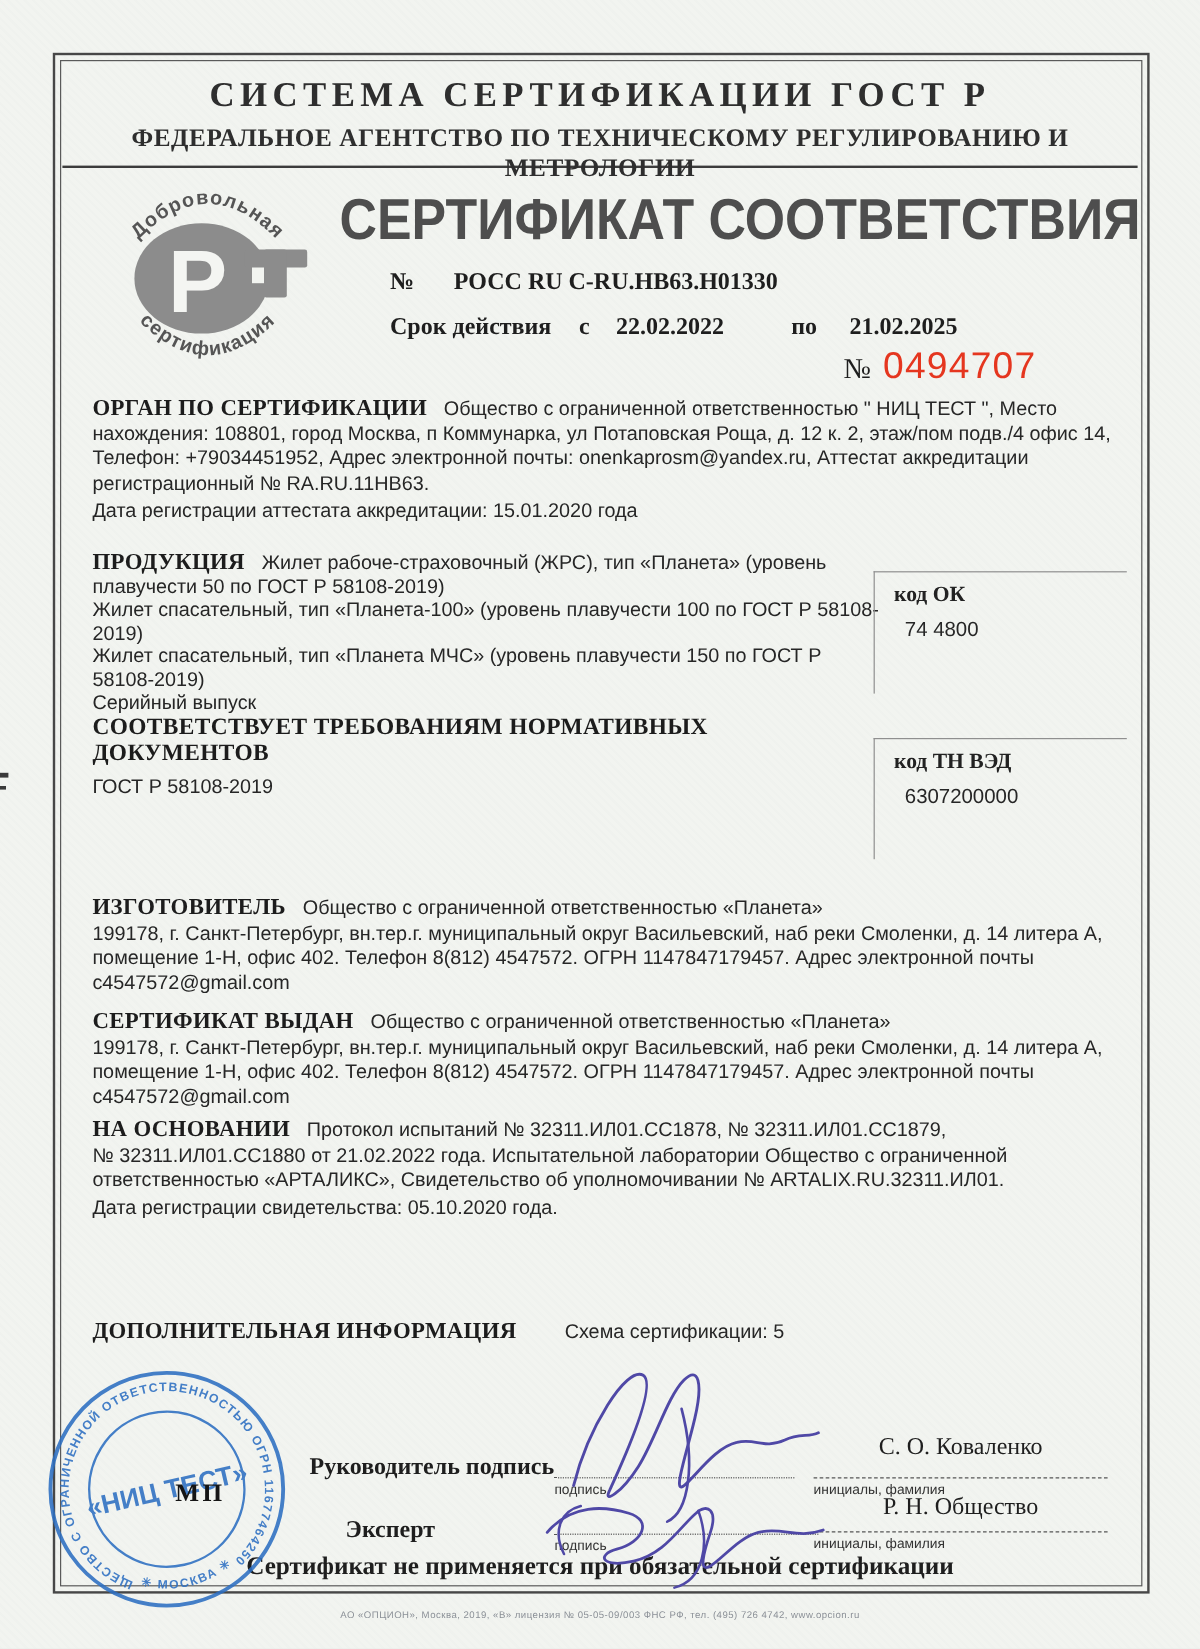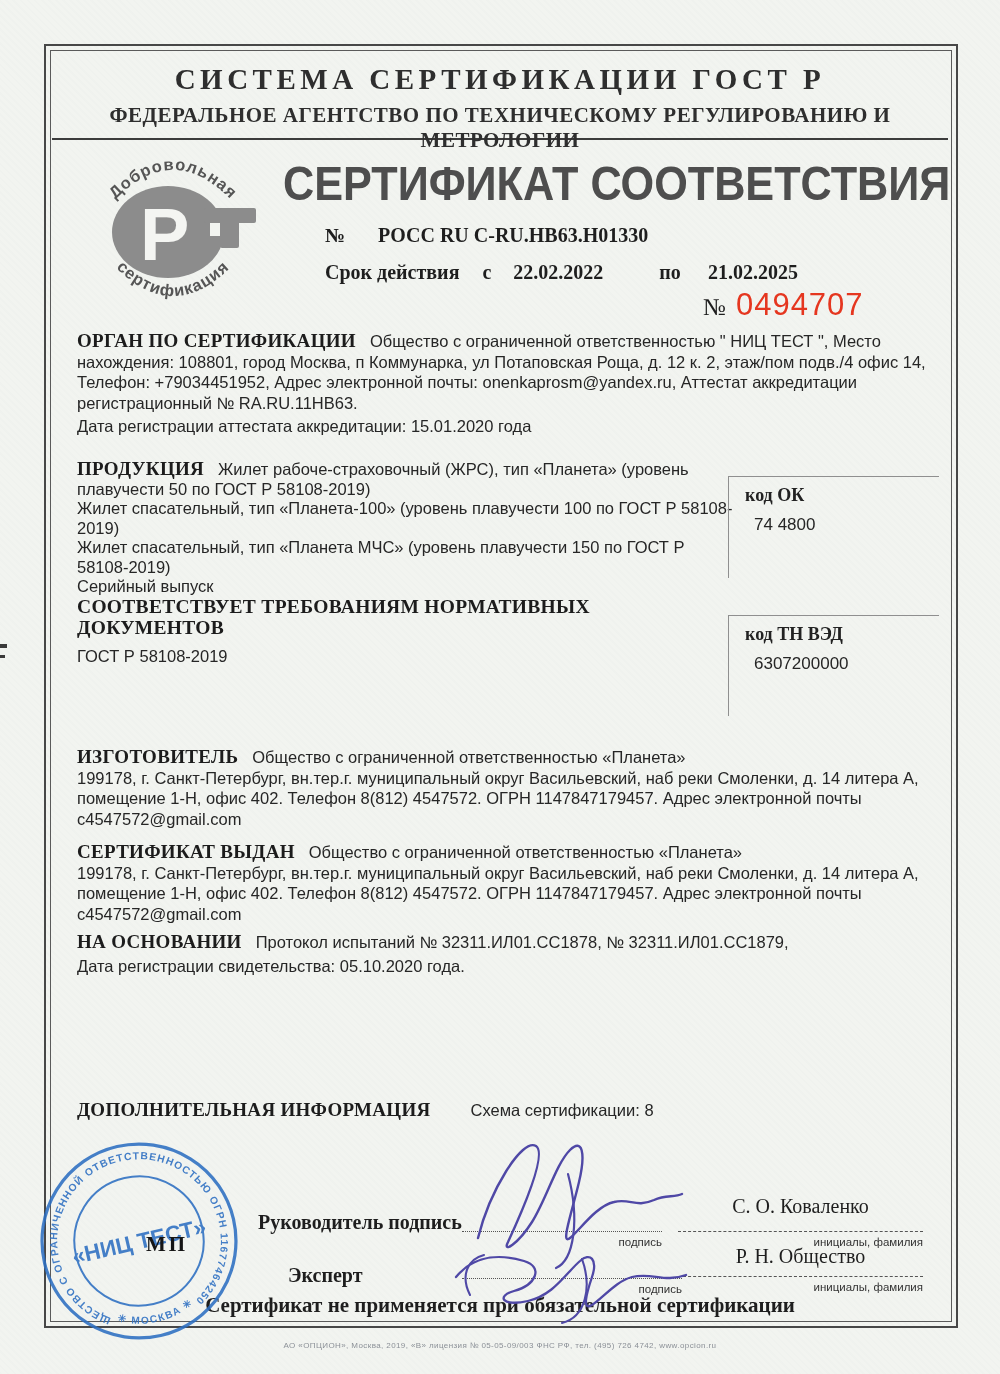--- a/index.html
+++ b/index.html
@@ -29,21 +29,21 @@
   .sec-label{font-family:"Liberation Serif",serif;font-weight:600;font-size:19px;letter-spacing:.3px;color:#1c1c1c;padding-right:14px;}
   .tight{line-height:19.5px;}
   
   .code-box{position:absolute;border-top:1.5px solid #8f8f8f;border-left:1.5px solid #8f8f8f;padding:8px 0 0 16px;z-index:2;}
   .code-label{font-family:"Liberation Serif",serif;font-weight:600;font-size:18px;color:#222;}
   .code-value{margin-top:9px;margin-left:9px;font-size:17px;color:#262626;}
   
   .role{position:absolute;font-family:"Liberation Serif",serif;font-weight:bold;font-size:20px;color:#1e1e1e;z-index:2;}
   .sig-line{position:absolute;border-bottom:1.6px dotted #555;z-index:2;}
   .name-line{position:absolute;border-bottom:1.6px dashed #555;z-index:2;}
-  .sig-caption{position:absolute;font-size:11.5px;color:#333;text-align:right;z-index:2;}
+  .sig-caption{position:absolute;font-size:11.5px;color:#333;text-align:left;z-index:2;}
   .sig-name{position:absolute;font-family:"Liberation Serif",serif;font-size:20px;color:#1e1e1e;text-align:center;z-index:2;}
   .ink{position:absolute;z-index:3;}
   .mp-mark{position:absolute;left:146px;top:1232px;font-family:"Liberation Serif",serif;font-weight:bold;font-size:21px;letter-spacing:3px;color:#151515;z-index:6;}
   
   .bottom-note{position:absolute;left:52px;top:1293px;width:896px;text-align:center;
                font-family:"Liberation Serif",serif;font-weight:bold;font-size:21px;color:#1e1e1e;z-index:2;}
   .print-line{position:absolute;left:0;top:1341px;width:1000px;text-align:center;font-size:8px;letter-spacing:.4px;color:#8b9097;z-index:2;}
   
   .stamp{position:absolute;left:38px;top:1140px;z-index:5;transform:rotate(-13deg);opacity:.88;}
   .edge-mark{position:absolute;background:#3a3a3a;z-index:1;}
@@ -132,27 +132,27 @@
     <span>199178, г. Санкт-Петербург, вн.тер.г. муниципальный округ Васильевский, наб реки Смоленки, д. 14 литера А, помещение 1-Н, офис 402. Телефон 8(812) 4547572. ОГРН 1147847179457. Адрес электронной почты c4547572@gmail.com</span></p>
   </div>
 
   <div class="sec" style="left:77px;top:842px;width:850px;">
     <p><span class="sec-label">СЕРТИФИКАТ ВЫДАН</span><span>Общество с ограниченной ответственностью «Планета»</span><br>
     <span>199178, г. Санкт-Петербург, вн.тер.г. муниципальный округ Васильевский, наб реки Смоленки, д. 14 литера А, помещение 1-Н, офис 402. Телефон 8(812) 4547572. ОГРН 1147847179457. Адрес электронной почты c4547572@gmail.com</span></p>
   </div>
 
   <div class="sec" style="left:77px;top:932px;width:850px;">
     <p><span class="sec-label">НА ОСНОВАНИИ</span><span>Протокол испытаний № 32311.ИЛ01.СС1878, № 32311.ИЛ01.СС1879,</span><br>
-    </p>
+    <span>№ 32311.ИЛ01.СС1880 от 21.02.2022 года. Испытательной лаборатории Общество с ограниченной ответственностью «АРТАЛИКС», Свидетельство об уполномочивании № ARTALIX.RU.32311.ИЛ01.</span></p>
     <p style="margin-top:3px;">Дата регистрации свидетельства: 05.10.2020 года.</p>
   </div>
 
   <div class="sec" style="left:77px;top:1100px;width:850px;display:flex;align-items:baseline;gap:26px;">
     <span class="sec-label">ДОПОЛНИТЕЛЬНАЯ ИНФОРМАЦИЯ</span>
-    <span>Схема сертификации: 8</span>
+    <span>Схема сертификации: 5</span>
   </div>
 
   <div class="role" style="left:258px;top:1211px;">Руководитель подпись</div>
   <div class="sig-line" style="left:462px;top:1213px;width:200px;height:18px;"></div>
   <div class="sig-caption" style="left:462px;top:1236px;width:200px;">подпись</div>
   <div class="sig-name" style="left:678px;top:1195px;width:245px;">С. О. Коваленко</div>
   <div class="name-line" style="left:678px;top:1213px;width:245px;height:18px;"></div>
   <div class="sig-caption" style="left:678px;top:1236px;width:245px;">инициалы, фамилия</div>
 
   <div class="role" style="left:258px;top:1264px;margin-left:30px;">Эксперт</div>

